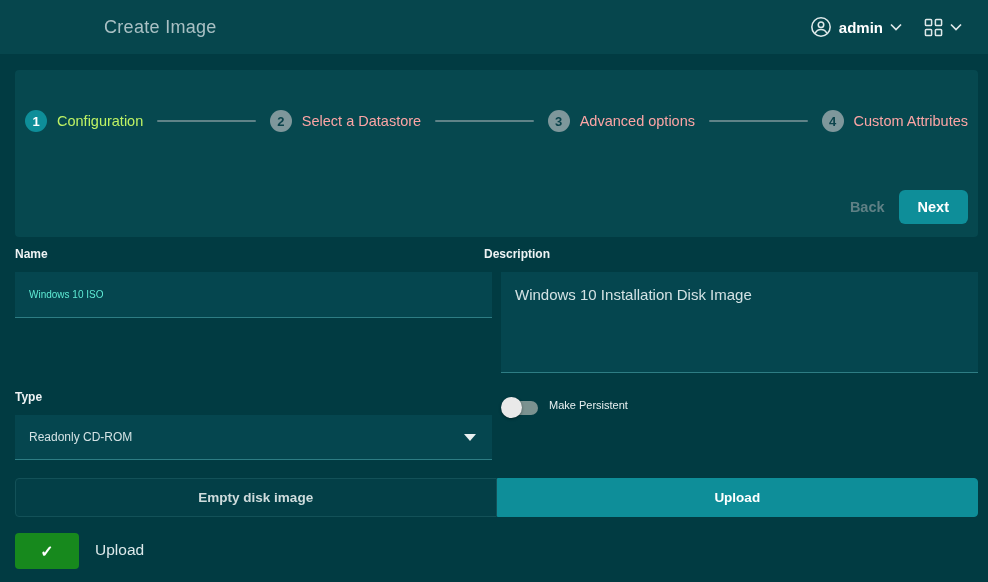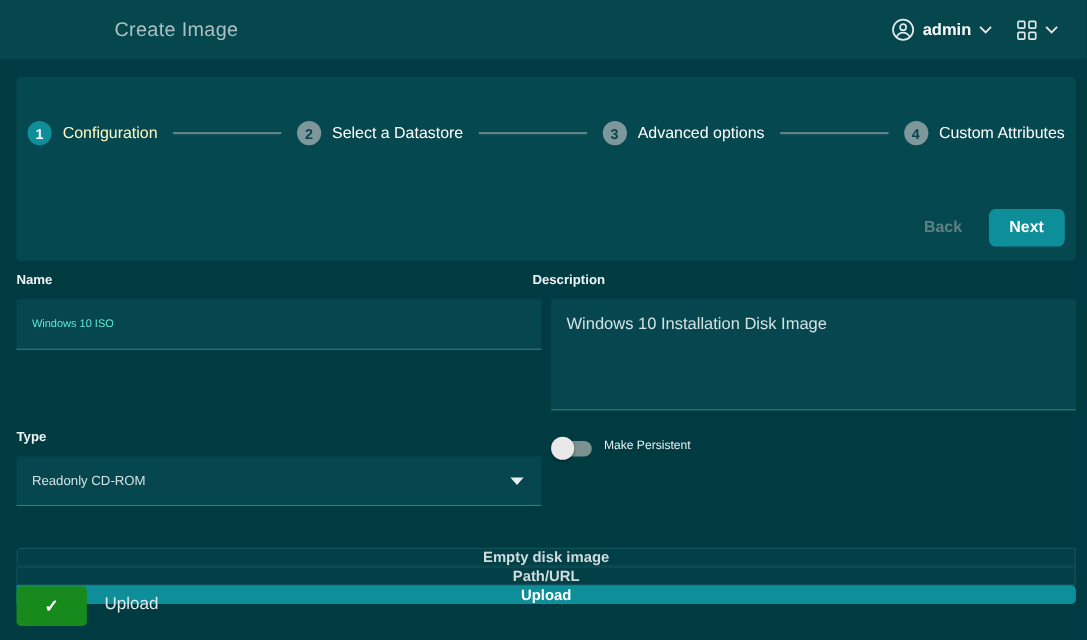--- a/index.html
+++ b/index.html
@@ -46,29 +46,29 @@
   }
   .step { display: flex; align-items: center; gap: 10px; cursor: pointer; }
   .step-circle {
     width: 22px; height: 22px; border-radius: 50%;
     display: flex; align-items: center; justify-content: center;
     font-size: 13px; font-weight: 600;
     background: #7e979b; color: #0b434b;
     flex: none;
   }
   .step.active .step-circle { background: #0e8e99; color: #ffffff; }
-  .step-label { font-size: 14.5px; color: #ffffff; white-space: nowrap; }
-  .step.active .step-label { color: #fef9c3; }
+  .step-label { font-size: 14.5px; color: #fca5a5; white-space: nowrap; }
+  .step.active .step-label { color: #bef264; }
   .step-connector {
     flex: 1; height: 2px; background: #7e979b; opacity: .75;
     margin: 0 14px; border-radius: 1px;
   }
   .wizard-actions {
     position: absolute; right: 10px; bottom: 13px;
-    display: flex; align-items: center; gap: 24px;
+    display: flex; align-items: center; gap: 14px;
   }
   .back-button {
     background: none; border: none;
     color: #5f8085; font-weight: 700; font-size: 14.5px;
     font-family: inherit; cursor: default;
   }
   .next-button {
     background: #0e8e99; border: none; border-radius: 6px;
     color: #ffffff; font-weight: 700; font-size: 14.5px;
     font-family: inherit; padding: 9px 19px; cursor: pointer;
@@ -118,23 +118,22 @@
     background: #e9e9e9; border-radius: 50%;
     box-shadow: 0 1px 3px rgba(0,0,0,.4);
   }
   .toggle-label {
     position: absolute; left: 549px; top: 399px;
     color: #e8f0f1; font-size: 11px;
   }
 
   
   .source-tabs {
-    position: absolute; left: 15px; top: 498px; width: 963px; height: 28px;
+    position: absolute; left: 15px; top: 478px; width: 963px; height: 28px;
     display: flex;
-    flex-direction: column;
   }
   .source-tab {
     flex: 1; height: 39px;
     background: #033f47; border: 1px solid #135158;
     display: flex; align-items: center; justify-content: center;
     color: #cfdcdd; font-size: 13.5px; font-weight: 700; cursor: pointer;
   }
   .source-tab:first-child { border-radius: 4px 0 0 4px; }
   .source-tab:last-child { border-radius: 0 4px 4px 0; }
   .source-tab.selected {
@@ -234,20 +233,19 @@
 </div>
 
 <div class="toggle">
   <span class="toggle-track"></span>
   <span class="toggle-knob"></span>
 </div>
 <div class="toggle-label">Make Persistent</div>
 
 <div class="source-tabs">
   <div class="source-tab">Empty disk image</div>
-  <div class="source-tab">Path/URL</div>
   <div class="source-tab selected">Upload</div>
 </div>
 
 <button class="upload-button">
   <span>✓</span>
 </button>
 <div class="upload-label">Upload</div>
 
 </body></html>

